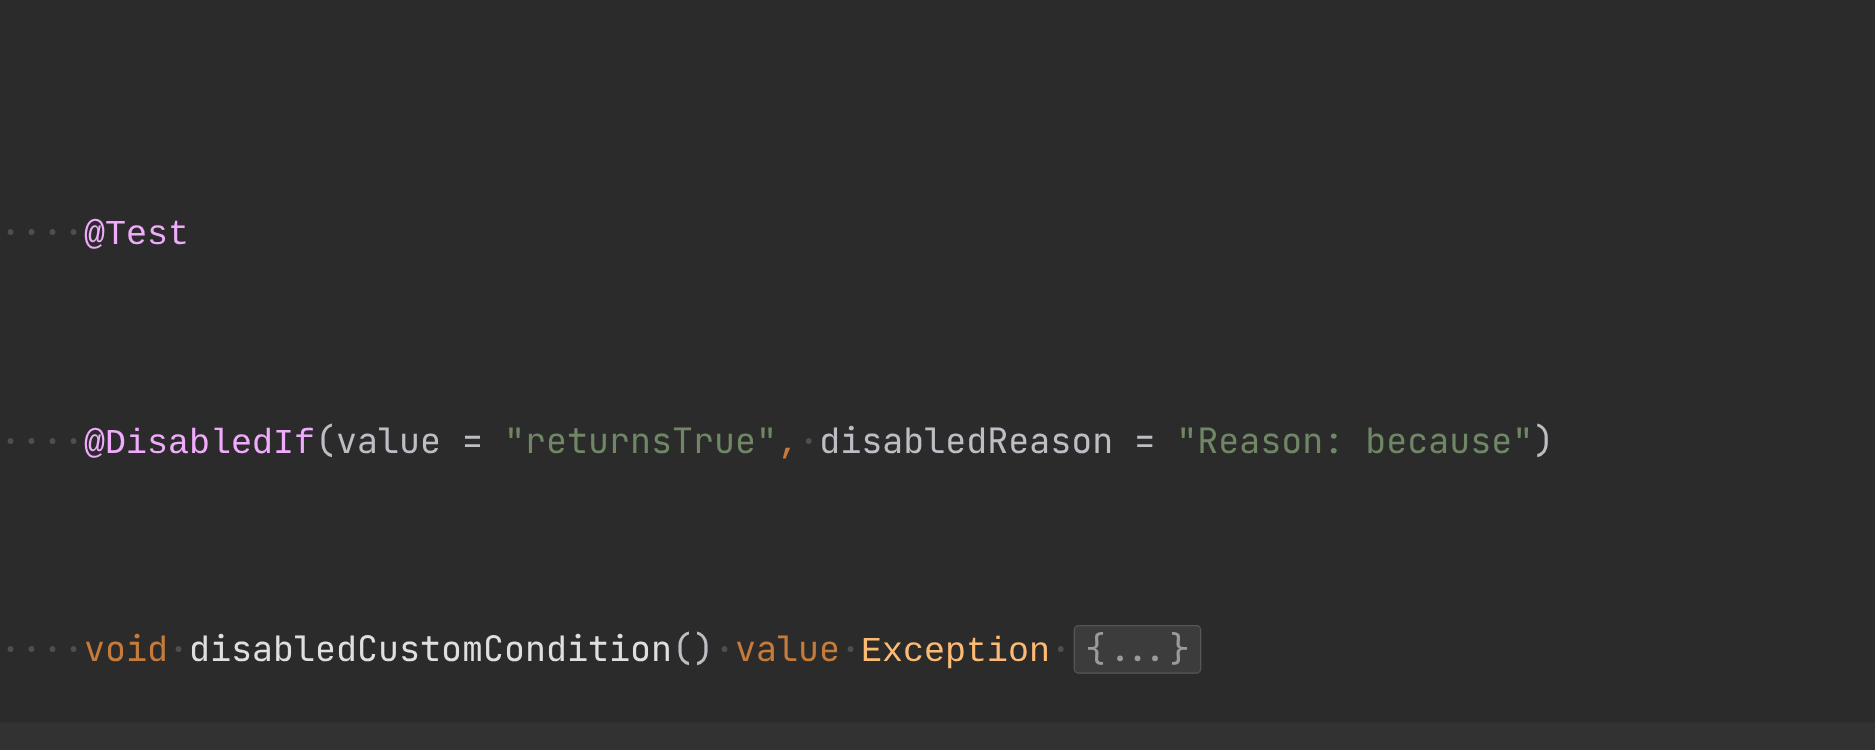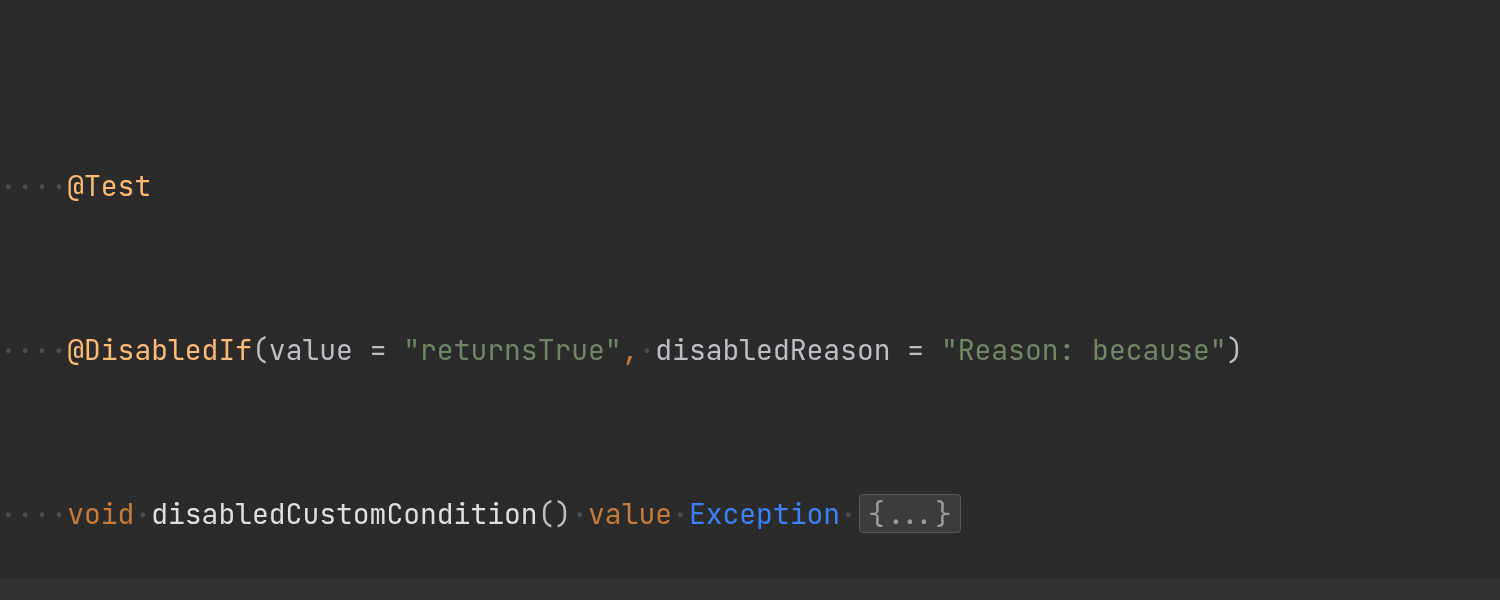--- a/index.html
+++ b/index.html
@@ -13,28 +13,28 @@
     font-family: "JetBrains Mono", "Fira Code", "Menlo", "Consolas", monospace;
     font-size: 28px;
     line-height: 1.95;
     padding-top: 50px;
     color: #bcbec4;
     white-space: pre;
     position: relative;
   }
   .line { display: block; }
   .ws { color: #4d4f51; }
-  .annotation { color: #fdba74; }
+  .annotation { color: #f0abfc; font-family: Liberation Mono, monospace; }
   .keyword { color: #c77b3a; }
   .method-name { color: #dfdfdf; text-align: center; }
   .punct { color: #bcbec4; }
   .param-name { color: #bcbec4; text-align: right; }
   .string { color: #6f8764; }
   .comma { color: #c77b3a; }
-  .classref { color: #3b82f6; }
+  .classref { color: #fdba74; font-family: Liberation Mono, monospace; }
   .fold {
     background: #3c3c3c;
     color: #9a9a9a;
     border: 1px solid #565656;
     border-radius: 4px;
     padding: 0 8px;
     margin: 0 2px;
   }
   .bottom-bar {
     position: absolute;

